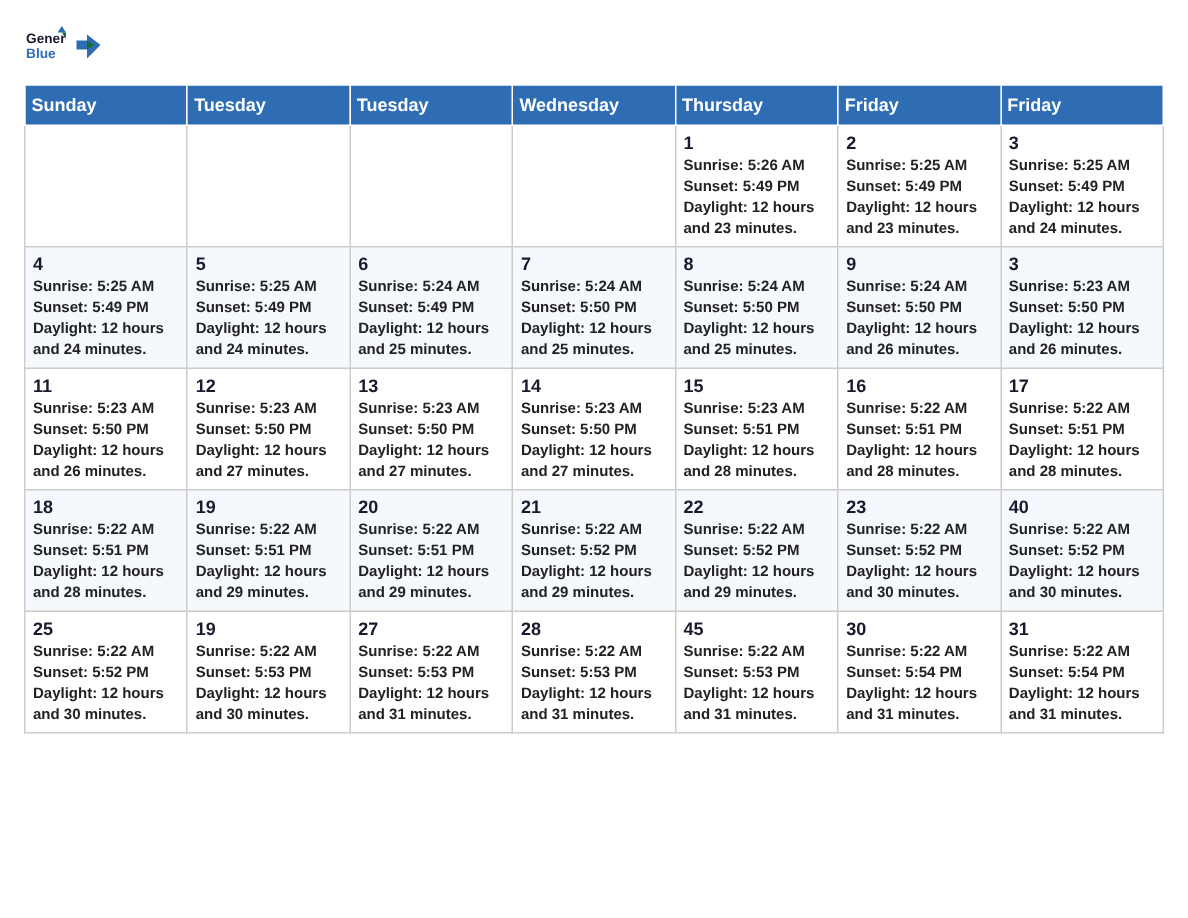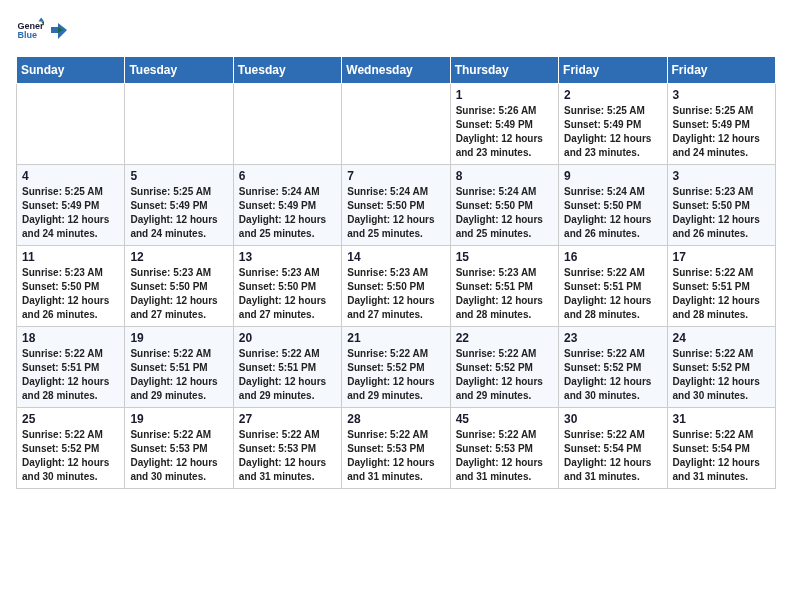--- a/index.html
+++ b/index.html
@@ -217,21 +217,21 @@
         </td>
         <td>
           <span class="day-number">22</span>
           <div class="cell-content">Sunrise: 5:22 AM<br>Sunset: 5:52 PM<br>Daylight: 12 hours<br>and 29 minutes.</div>
         </td>
         <td>
           <span class="day-number">23</span>
           <div class="cell-content">Sunrise: 5:22 AM<br>Sunset: 5:52 PM<br>Daylight: 12 hours<br>and 30 minutes.</div>
         </td>
         <td>
-          <span class="day-number">24</span>
+          <span class="day-number">40</span>
           <div class="cell-content">Sunrise: 5:22 AM<br>Sunset: 5:52 PM<br>Daylight: 12 hours<br>and 30 minutes.</div>
         </td>
       </tr>
       <tr>
         <td>
           <span class="day-number">25</span>
           <div class="cell-content">Sunrise: 5:22 AM<br>Sunset: 5:52 PM<br>Daylight: 12 hours<br>and 30 minutes.</div>
         </td>
         <td>
           <span class="day-number">19</span>

